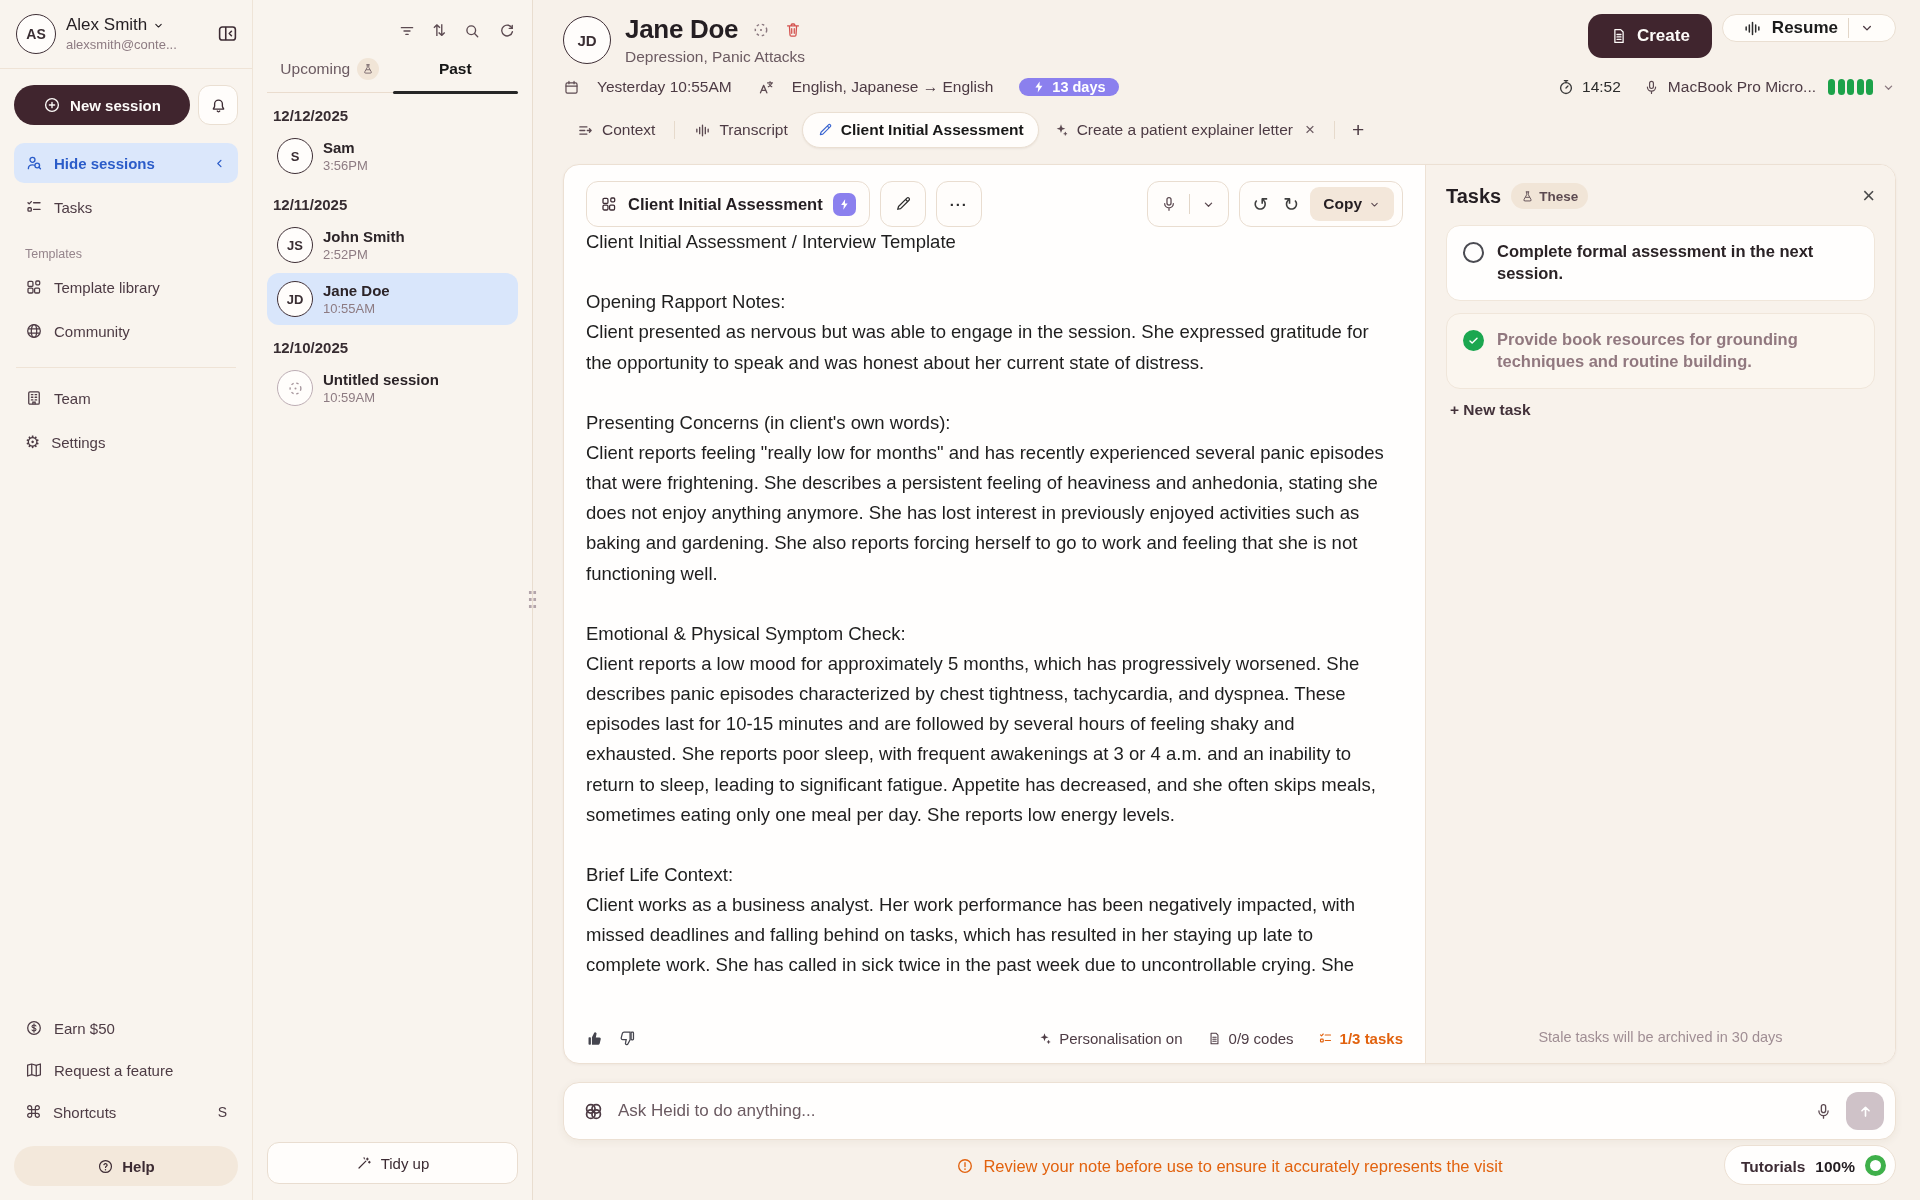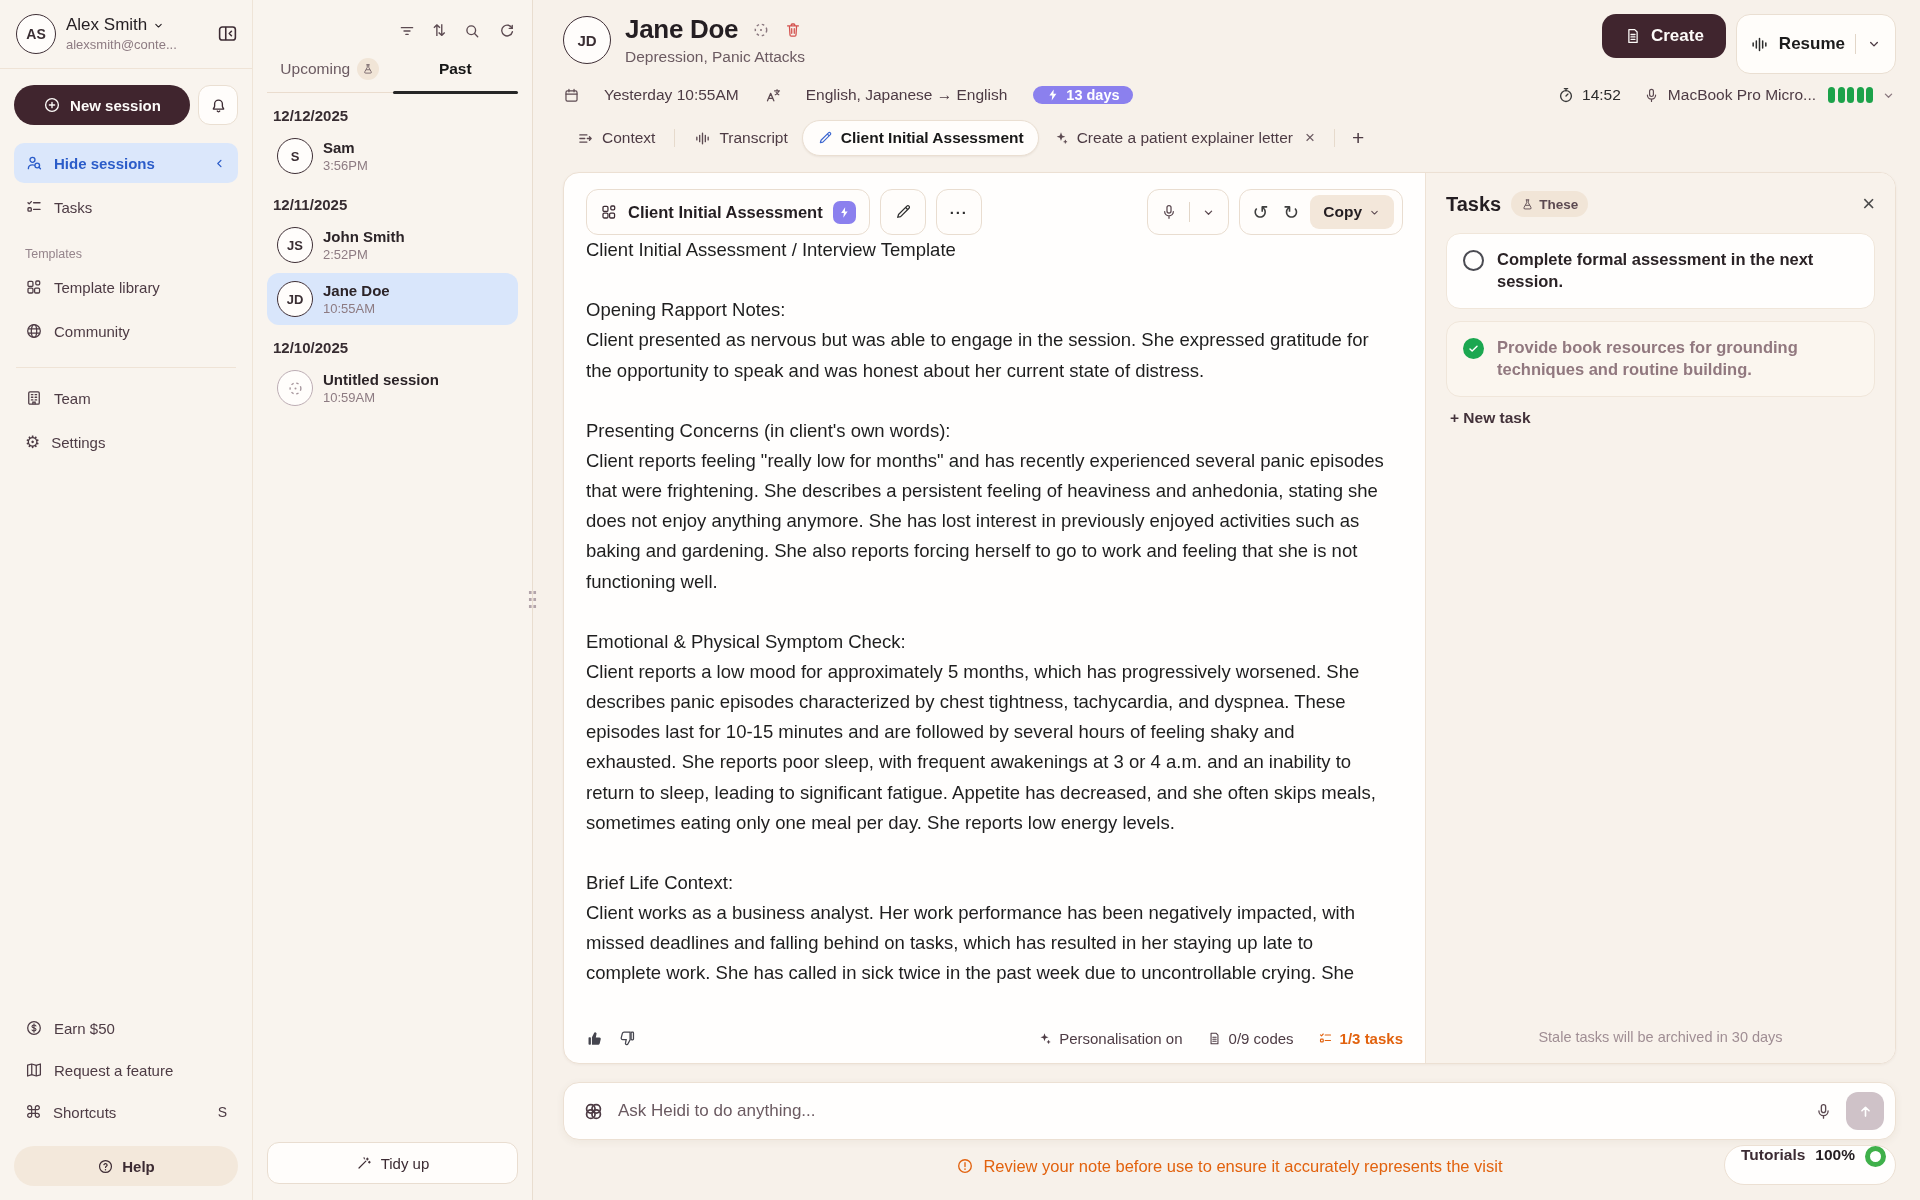--- a/index.html
+++ b/index.html
@@ -61,25 +61,25 @@
   
   .main { position:absolute; left:533px; right:0; top:0; bottom:0; display:flex; flex-direction:column; padding:14px 24px 8px 30px; }
   .hdr1 { display:flex; align-items:flex-start; }
   .patient-avatar { width:48px; height:48px; font-size:15px; margin-top:2px; }
   .patient-meta { margin-left:14px; }
   .title-row { display:flex; align-items:center; gap:14px; }
   .patient-name { font-size:26px; font-weight:bold; color:#241e22; letter-spacing:-0.3px; }
   .subtitle { font-size:15.5px; color:#6b5a61; margin-top:3px; }
   .hdr1-right { margin-left:auto; display:flex; gap:10px; }
   .create-btn { height:44px; border:none; border-radius:14px; background:#40252e; color:#fdfbf9; display:flex; align-items:center; gap:9px; padding:0 22px; font-size:17px; font-weight:600; font-family:inherit; cursor:pointer; }
-  .resume-btn { height:60px; border-radius:14px; background:#fffdfa; border:1px solid #eadfd2; display:flex; align-items:center; gap:10px; padding:0 13px; cursor:pointer; }
+  .resume-btn { height:28px; border-radius:14px; background:#fffdfa; border:1px solid #eadfd2; display:flex; align-items:center; gap:10px; padding:0 20px; cursor:pointer; }
   .resume-lbl { font-size:17px; font-weight:bold; color:#1c1c1c; }
   .vsep { width:1px; height:20px; background:#e2d6c8; }
   .hdr2 { display:flex; align-items:center; gap:26px; margin-top:12px; }
-  .meta-item { display:flex; align-items:center; gap:24px; font-size:15.5px; color:#4d3b44; }
+  .meta-item { display:flex; align-items:center; gap:17px; font-size:15.5px; color:#4d3b44; }
   .days-badge { height:18px; border-radius:999px; background:#8b80ee; color:#fff; display:flex; align-items:center; gap:6px; padding:0 13px; font-size:14.5px; font-weight:600; }
   .hdr2-right { margin-left:auto; display:flex; align-items:center; gap:22px; }
   .timer { display:flex; align-items:center; gap:7px; font-size:15.5px; color:#2c2c2c; }
   .mic-source { display:flex; align-items:center; gap:8px; }
   .level-bars { display:flex; gap:2.5px; align-items:center; margin-left:4px; }
   .level-bars i { width:7px; height:16px; border-radius:4px; background:#1ca24a; }
 
   .doc-tabs { display:flex; align-items:center; margin-top:16px; }
   .doc-tab { display:flex; align-items:center; gap:8px; padding:8px 14px; font-size:15.5px; color:#4d3b44; cursor:pointer; border-radius:999px; white-space:nowrap; }
   .doc-tab.active { background:#fffdfb; border:1px solid #eadfd2; box-shadow:0 1px 2px rgba(90,60,40,.08); font-weight:600; color:#181818; }
@@ -123,21 +123,21 @@
   .new-task { margin-top:12px; font-size:15.5px; font-weight:600; color:#43323a; cursor:pointer; padding:0 4px; }
   .archive-note { margin-top:auto; text-align:center; font-size:14.5px; color:#a08e94; padding-bottom:4px; }
 
   
   .composer { margin-top:18px; height:58px; flex:none; background:#fffefd; border:1px solid #ece0d3; border-radius:16px; box-shadow:0 2px 8px rgba(90,60,40,.06); display:flex; align-items:center; padding:0 11px 0 18px; gap:13px; }
   .composer input { flex:1; border:none; outline:none; background:transparent; font-family:inherit; font-size:17px; color:#2b2b2b; }
   .composer input::placeholder { color:#6b5a61; opacity:1; }
   .send-btn { width:38px; height:38px; border-radius:12px; border:none; background:#cfc2c8; display:flex; align-items:center; justify-content:center; cursor:pointer; }
   .bottom-row { height:52px; flex:none; display:flex; align-items:center; justify-content:center; position:relative; }
   .notice { display:flex; align-items:center; gap:9px; color:#e2620e; font-size:16.5px; }
-  .tutorials-pill { position:absolute; right:0; bottom:7px; height:40px; background:#fffefd; border:1px solid #ece0d3; border-radius:999px; display:flex; align-items:flex-start; gap:10px; padding:0 9px 8px 16px; cursor:pointer; }
+  .tutorials-pill { position:absolute; right:0; bottom:7px; height:40px; background:#fffefd; border:1px solid #ece0d3; border-radius:999px; display:flex; align-items:flex-end; gap:10px; padding:0 9px 8px 16px; cursor:pointer; }
   .tutorials-pill .t-lbl { font-size:15.5px; font-weight:600; color:#3c2b33; }
   .tutorials-pill .t-pct { font-size:15.5px; font-weight:600; color:#241e22; }
   .donut { width:21px; height:21px; border-radius:50%; border:5.5px solid #3fb04a; background:#fff; }
 </style>
 </head>
 <body>
 
 <svg width="0" height="0" style="position:absolute">
   <symbol id="i-panel" viewBox="0 0 24 24">
       <rect x="3" y="4.5" width="18" height="15" rx="3" fill="none" stroke="currentColor" stroke-width="1.8"></rect>

